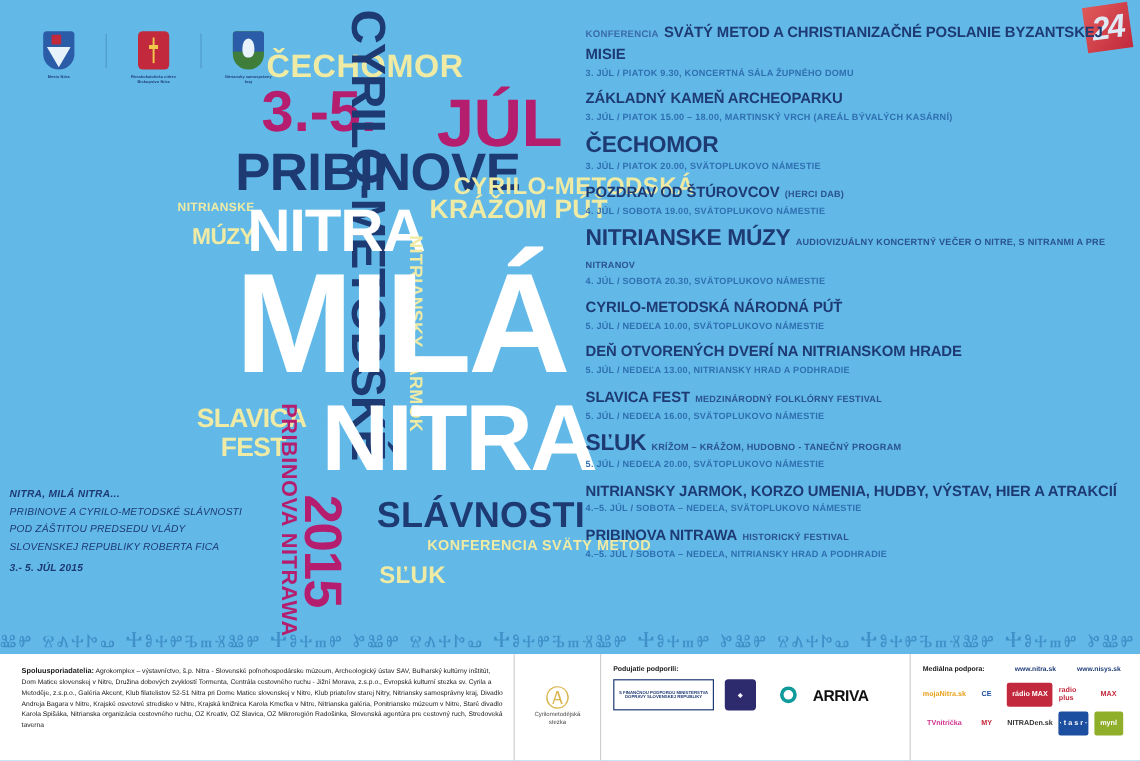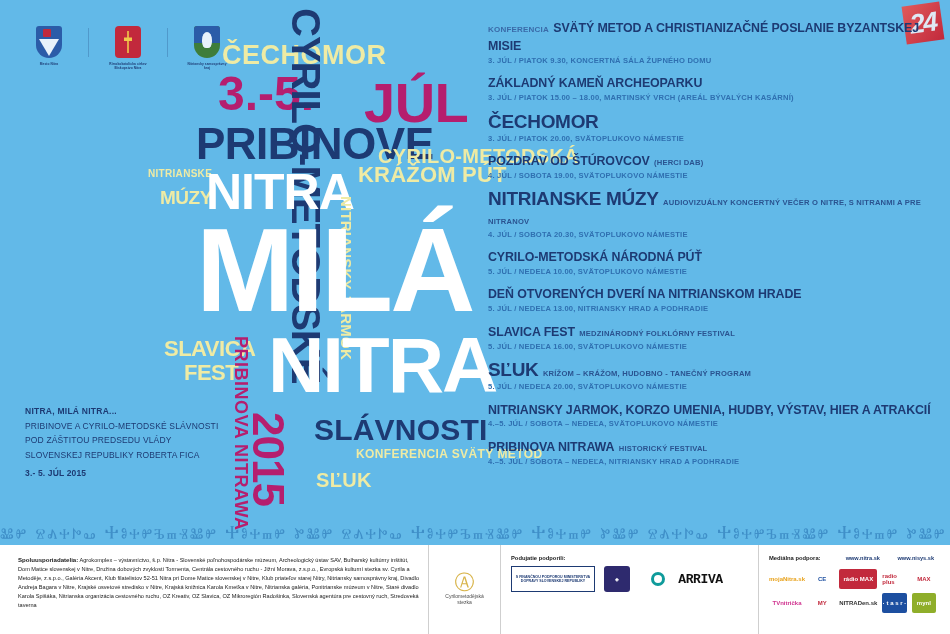--- a/index.html
+++ b/index.html
@@ -82,23 +82,23 @@
   #w-pribnitra  { left:248px; top:336px; font-size:18px; letter-spacing:.5px;
                   transform:rotate(90deg); }
   #w-nitra2     { left:268px; top:334px; font-size:78px; letter-spacing:-2px; }
   #w-2015       { left:286px; top:412px; font-size:44px; letter-spacing:-1px;
                   transform:rotate(90deg); }
   #w-slavnosti  { left:314px; top:418px; font-size:30px; letter-spacing:.2px; }
   #w-konf       { left:316px; top:450px; font-size:12px; letter-spacing:.4px;padding-left:40px; }
   #w-sluk       { left:316px; top:472px; font-size:20px; letter-spacing:.3px; }
 
   
-  #caption { position:absolute; left:25px; top:404px; width:200px;
+  #caption { position:absolute; left:8px; top:404px; width:200px;
              color:#1d3a73; font-size:8.5px; line-height:1.72;
-             font-weight:bold; letter-spacing:.15px; }
+             font-weight:bold; letter-spacing:.15px;font-style:italic; }
   #caption .lead { letter-spacing:.25px; }
   #caption .sub  { font-weight:normal; }
   #caption .dates{ margin-top:4px; }
 
   
   #program { position:absolute; left:488px; top:18px; width:450px; }
   .ev { margin-bottom:7px; }
   .ev .ttl { color:#1d3a73; font-weight:bold; line-height:1.12;
              letter-spacing:-.1px; }
   .ev .pre { font-size:8px; letter-spacing:.2px; font-weight:bold;
@@ -142,21 +142,21 @@
               margin-top:3px; line-height:1.3; }
   #supp { width:258px; }
   #supp .row { display:flex; align-items:center; gap:9px; margin-top:5px; }
   .lg { display:flex; align-items:center; justify-content:center;
         font-weight:bold; }
   .lg-min { width:84px; height:26px; border:1px solid #1d3a73; color:#1d3a73;
             font-size:3.6px; padding:2px; text-align:center; line-height:1.25; }
   .lg-dia { width:26px; height:26px; background:#2e2a6e; color:#fff;
             font-size:5px; border-radius:3px; }
   .lg-arr { width:96px; height:26px; color:#111; font-size:13px;
-            letter-spacing:-.4px; gap:13px;font-family:Liberation Mono, monospace; }
+            letter-spacing:-.4px; gap:13px; }
   .lg-arr .ring { width:14px; height:14px; border:3px solid #0f9b9b;
                   border-radius:50%; }
   #media { flex:1; }
   #media .top { display:flex; justify-content:space-between;
                 align-items:baseline; padding-right:10px; }
   #media .urls { font-size:5.6px; color:#1d3a73; font-weight:bold; }
   #media .urls span { margin-left:16px; }
   #media .grid { display:grid; grid-template-columns:repeat(5,1fr);
                  gap:4px 5px; margin-top:4px; padding-right:8px; }
   #media .cell { height:20px; display:flex; align-items:center;

